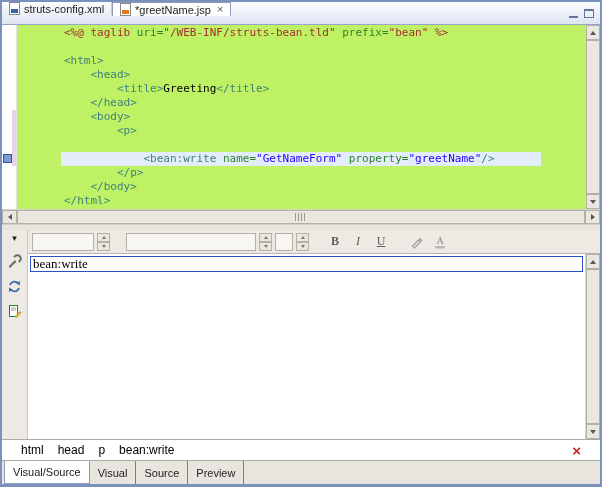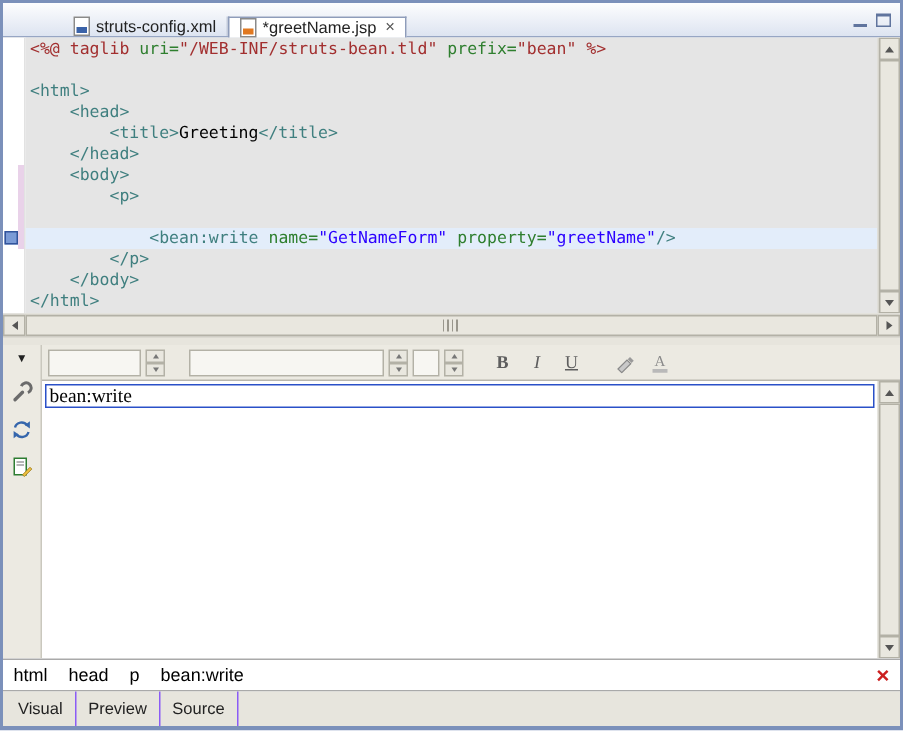--- a/index.html
+++ b/index.html
@@ -3,35 +3,35 @@
 <meta charset="utf-8">
 <style>
   html,body{margin:0;padding:0;background:#ffffff;}
   *{box-sizing:border-box;}
   .window{width:602px;height:487px;border:2px solid #7b90ba;border-bottom-width:3px;background:#fff;
           font-family:"Liberation Sans",sans-serif;display:flex;flex-direction:column;overflow:hidden;}
 
   
   .tab-strip{flex:0 0 23px;background:linear-gradient(#fdfdfe,#dde4f1);border-bottom:1px solid #97a6c4;
              display:flex;align-items:stretch;}
-  .tabs{display:flex;align-items:flex-end;margin-left:40px;}
+  .tabs{display:flex;align-items:flex-start;}
   .etab{display:flex;align-items:center;gap:4px;padding:0 7px;font-size:11px;color:#222;
         border-right:1px solid #c3cbdb;white-space:nowrap;}
   .etab.active{background:#fff;border:1px solid #8e9cba;border-bottom:none;margin-bottom:-1px;position:relative;z-index:2;}
   .file-icon{width:11px;height:13px;border:1px solid #8a8a8a;background:#fff;position:relative;display:inline-block;flex:0 0 auto;}
   .file-icon::after{content:"";position:absolute;left:1px;bottom:1px;width:7px;height:4px;background:#e07820;}
   .file-icon.xml::after{background:#3a62a8;}
   .tab-close{color:#555;font-size:11px;line-height:11px;padding-left:2px;}
   .strip-fill{flex:1;}
   .winbtns{display:flex;align-items:center;padding-right:6px;gap:6px;}
   .minbtn{width:9px;height:9px;border-bottom:2px solid #60749e;display:inline-block;}
   .maxbtn{width:10px;height:9px;border:1px solid #60749e;border-top-width:2px;display:inline-block;}
 
   
-  .source-pane{flex:0 0 184px;display:flex;background:#e5e5e5;overflow:hidden;}
+  .source-pane{flex:0 0 184px;display:flex;background:#bef264;overflow:hidden;gap:44px;}
   .gutter{flex:0 0 15px;border-right:1px solid #e2e2e2;background:#fff;padding-top:1px;}
   .gutter-cell{height:14px;position:relative;}
   .gutter-cell.changed::after{content:"";position:absolute;top:0;bottom:0;right:0;width:4px;background:#e9d2e9;}
   .gutter-cell .marker{position:absolute;left:1px;top:2px;width:9px;height:9px;background:#7b9bd6;border:1px solid #32549b;}
   .code{flex:1;font-family:"DejaVu Sans Mono","Liberation Mono",monospace;font-size:11px;line-height:14px;
         padding-top:1px;white-space:pre;overflow:hidden;}
   .code-line{height:14px;padding-left:3px;}
   .code-line.current{background:#e3edfa;}
   .tok-jsp{color:#a22f2f;}
   .tok-jspval{color:#a22f2f;}
@@ -76,21 +76,21 @@
   .tbtn.italic{font-style:italic;}
   .tbtn.underline{text-decoration:underline;}
   .tbtn-icon{width:20px;height:18px;display:flex;align-items:center;justify-content:center;}
   .canvas-row{flex:1;display:flex;overflow:hidden;}
   .canvas{flex:1;background:#fff;padding:2px;overflow:hidden;}
   .sel-box{border:1px solid #2a50c8;height:16px;font-family:"Liberation Serif",serif;font-size:13px;
            line-height:14px;padding:0 2px;color:#000;}
 
   
   .selbar{flex:0 0 22px;background:#fff;border-top:1px solid #a9a9a9;border-bottom:1px solid #a9a9a9;
-          display:flex;align-items:center;padding:0 7px;font-size:12px;color:#000;}
+          display:flex;align-items:center;padding:0 19px;font-size:12px;color:#000;}
   .selitems{display:flex;gap:14px;}
   .selitems span{cursor:default;}
   .selclose{margin-left:auto;color:#cc1f1f;font-weight:bold;font-size:15px;line-height:15px;}
 
   
   .page-tabs{flex:0 0 23px;background:#e7e5dd;display:flex;align-items:stretch;padding-left:2px;}
   .ptab{display:flex;align-items:center;padding:0 8px;font-size:11px;color:#222;border-right:1px solid #8b5cf6;white-space:nowrap;}
   .ptab.active{background:#fff;border:1px solid #8e9cba;border-top:none;}
 </style>
 </head>
@@ -236,18 +236,19 @@
     <div class="selitems">
         <span>html</span>
         <span>head</span>
         <span>p</span>
         <span>bean:write</span>
       </div>
     <span class="selclose">×</span>
   </div>
 
   <div class="page-tabs">
+      <div class="ptab active">Visual/Source</div>
       <div class="ptab">Visual</div>
+      <div class="ptab">Source</div>
       <div class="ptab">Preview</div>
-      <div class="ptab">Source</div>
     </div>
 
 </div>
 
 </body></html>

